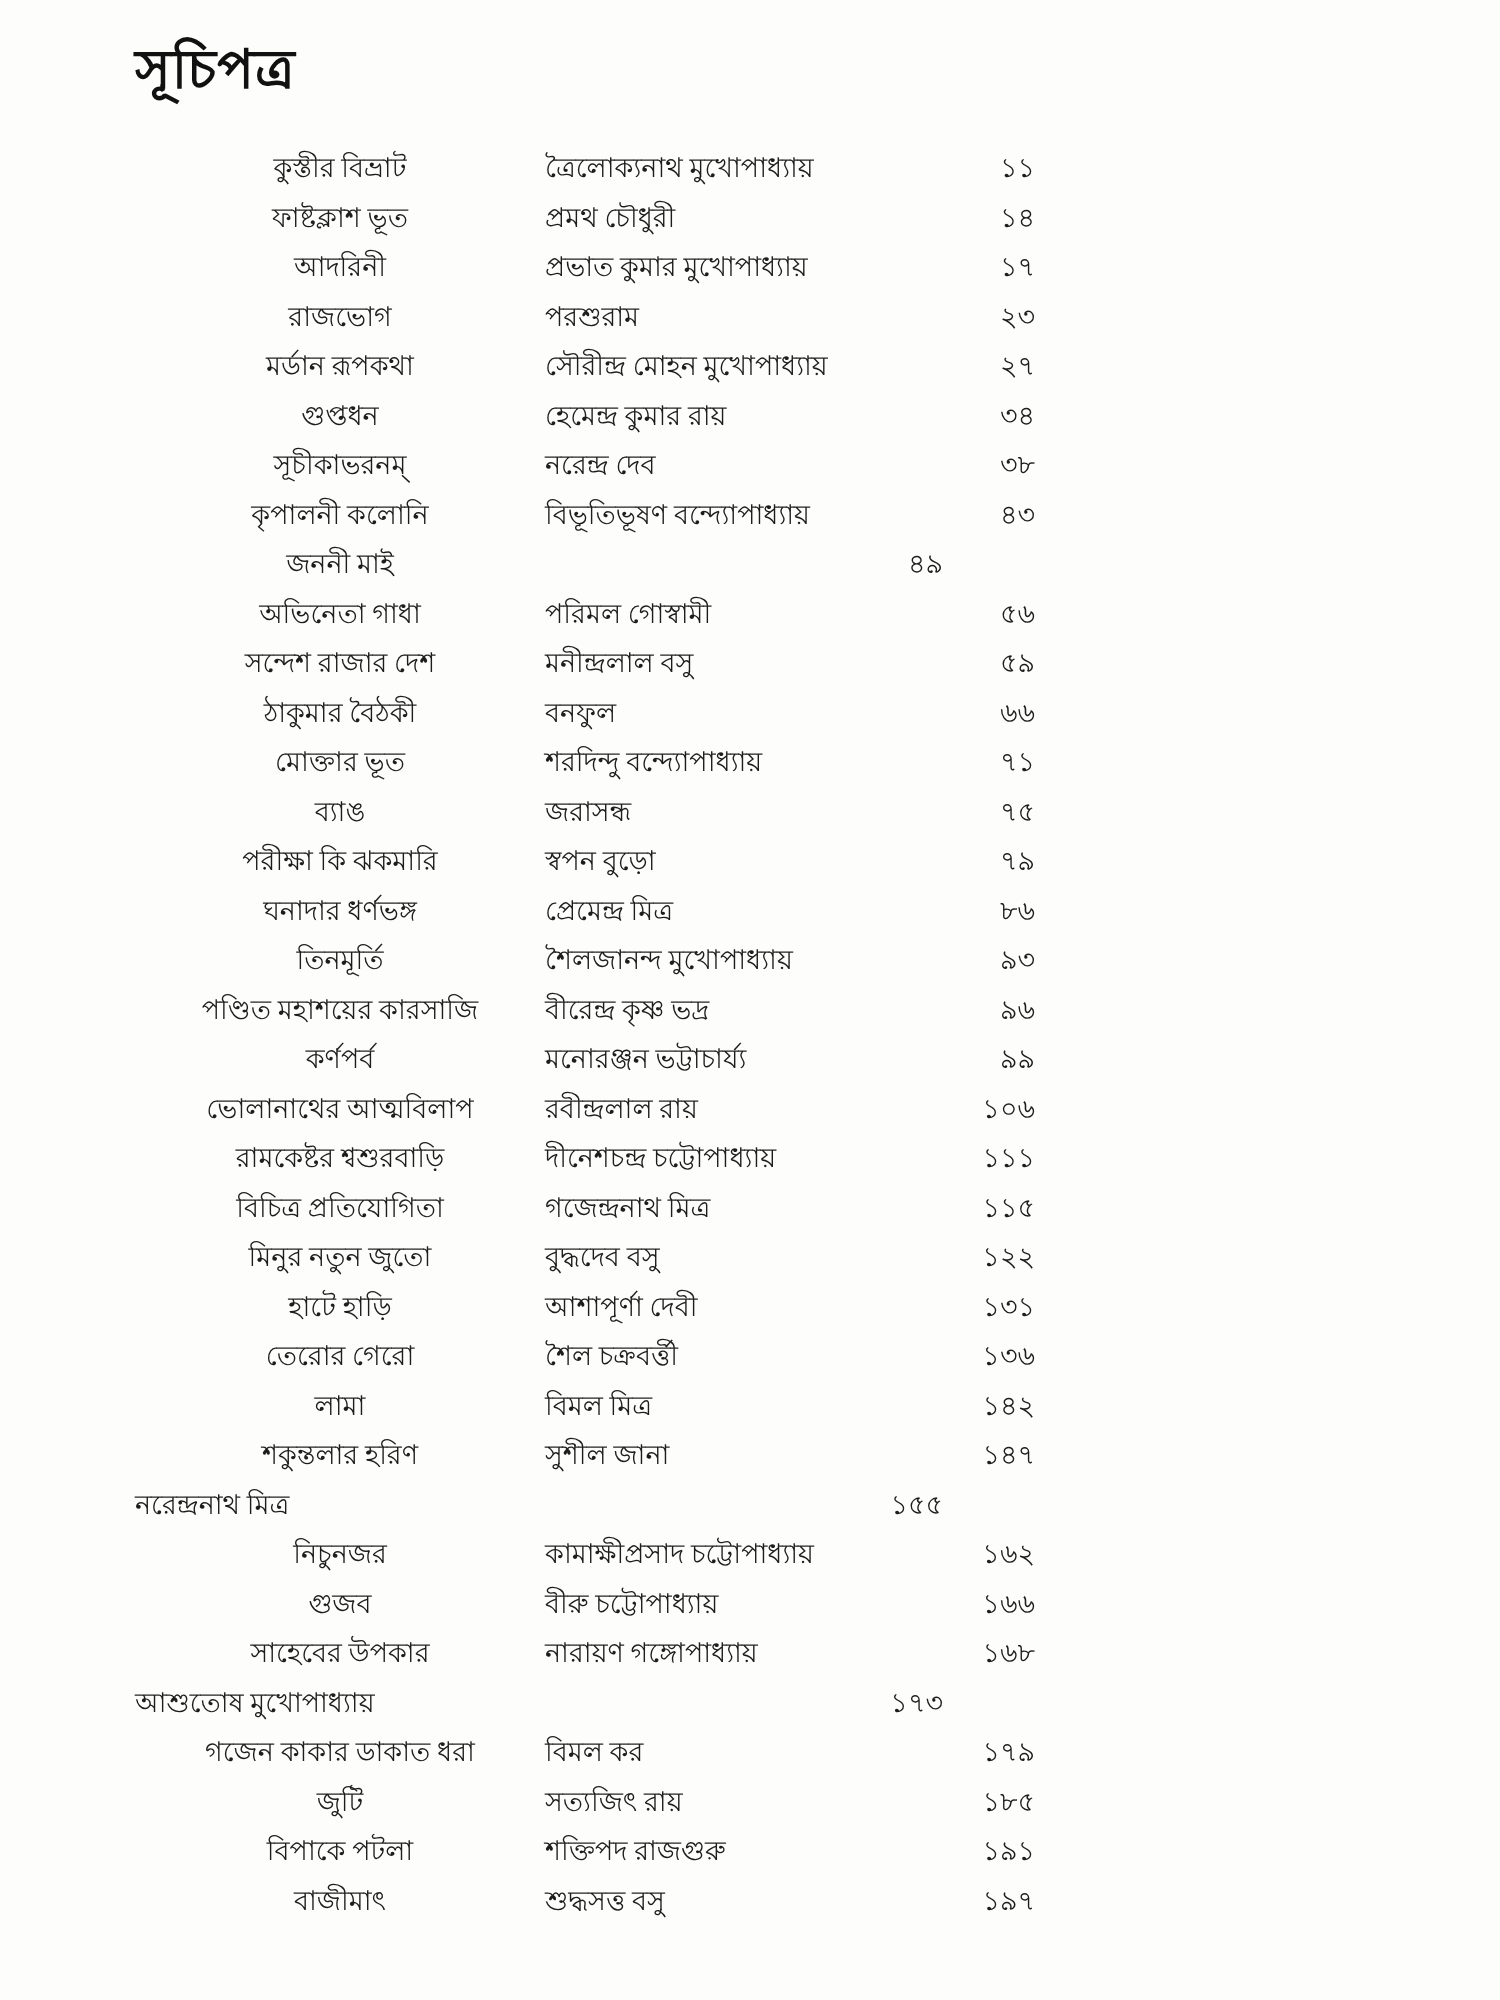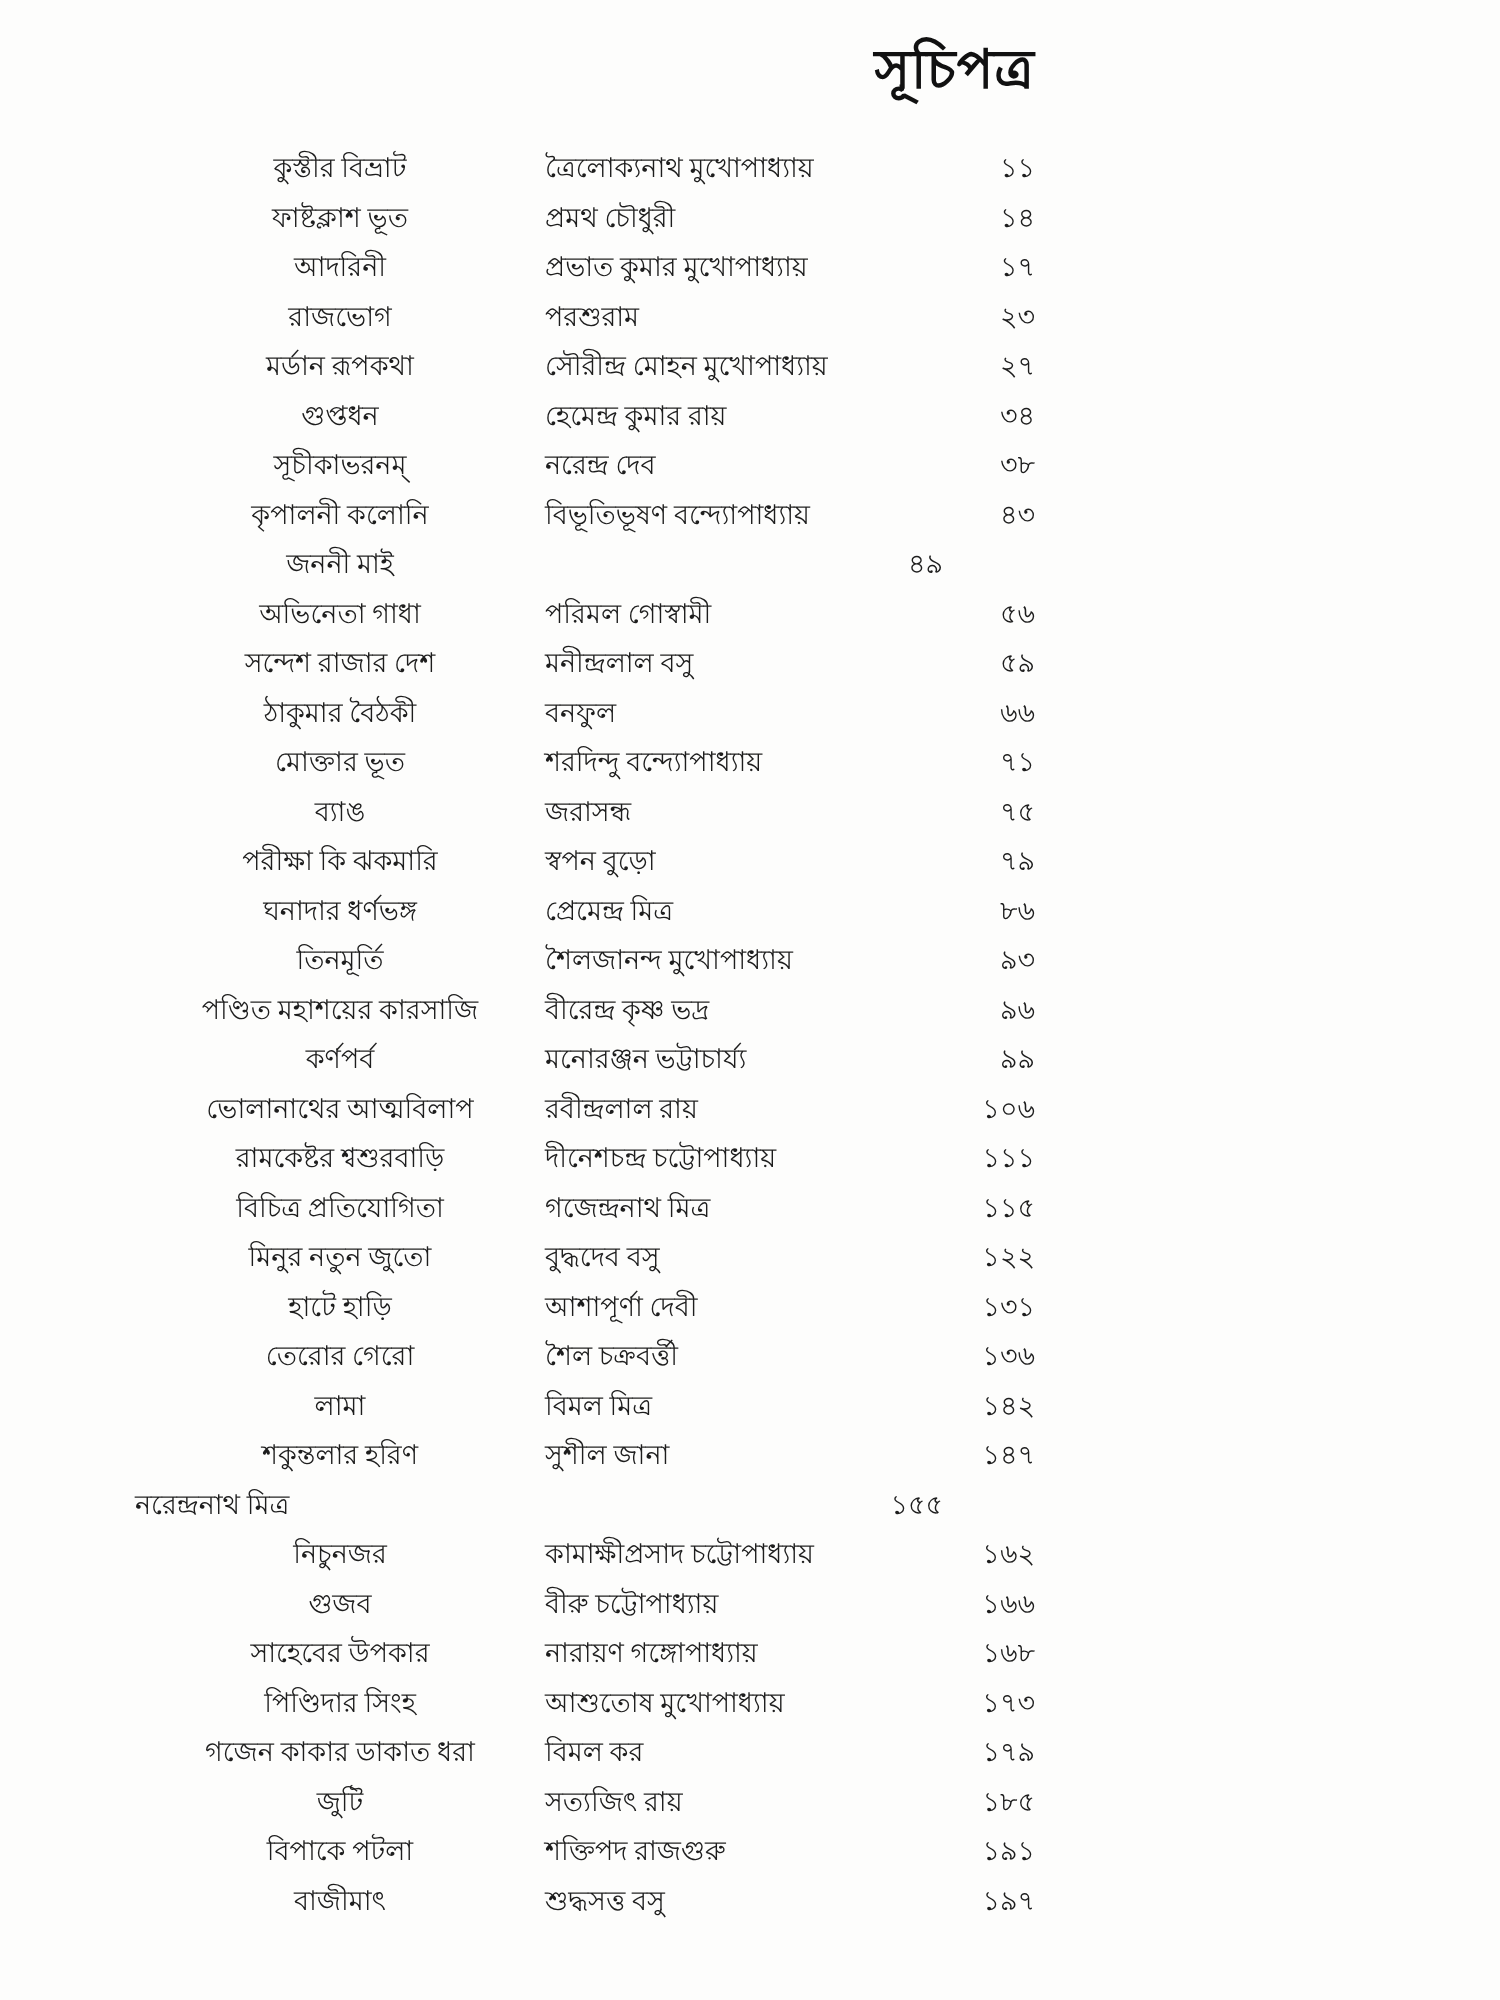--- a/index.html
+++ b/index.html
@@ -16,21 +16,21 @@
     color: #1d1d1d;
     overflow: hidden;
   }
   .content {
     position: absolute;
     left: 135px;
     top: 20px;
     width: 900px;
   }
   .page-title {
-    text-align: right;
+    text-align: left;
     font-size: 54px;
     font-weight: bold;
     letter-spacing: 1px;
     margin: 8px 0 26px 0;
     color: #111;
   }
   .toc-list {
     margin-top: 26px;
   }
   .toc-row {
@@ -240,21 +240,20 @@
     <span class="entry-page">১৬৬</span>
   </div>
 
   <div class="toc-row">
     <span class="entry-title">সাহেবের উপকার</span>
     <span class="entry-author">নারায়ণ গঙ্গোপাধ্যায়</span>
     <span class="entry-page">১৬৮</span>
   </div>
 
   <div class="toc-row">
-    <span class="entry-title">পিণ্ডিদার সিংহ</span>
     <span class="entry-author">আশুতোষ মুখোপাধ্যায়</span>
     <span class="entry-page">১৭৩</span>
   </div>
 
   <div class="toc-row">
     <span class="entry-title">গজেন কাকার ডাকাত ধরা</span>
     <span class="entry-author">বিমল কর</span>
     <span class="entry-page">১৭৯</span>
   </div>
 

